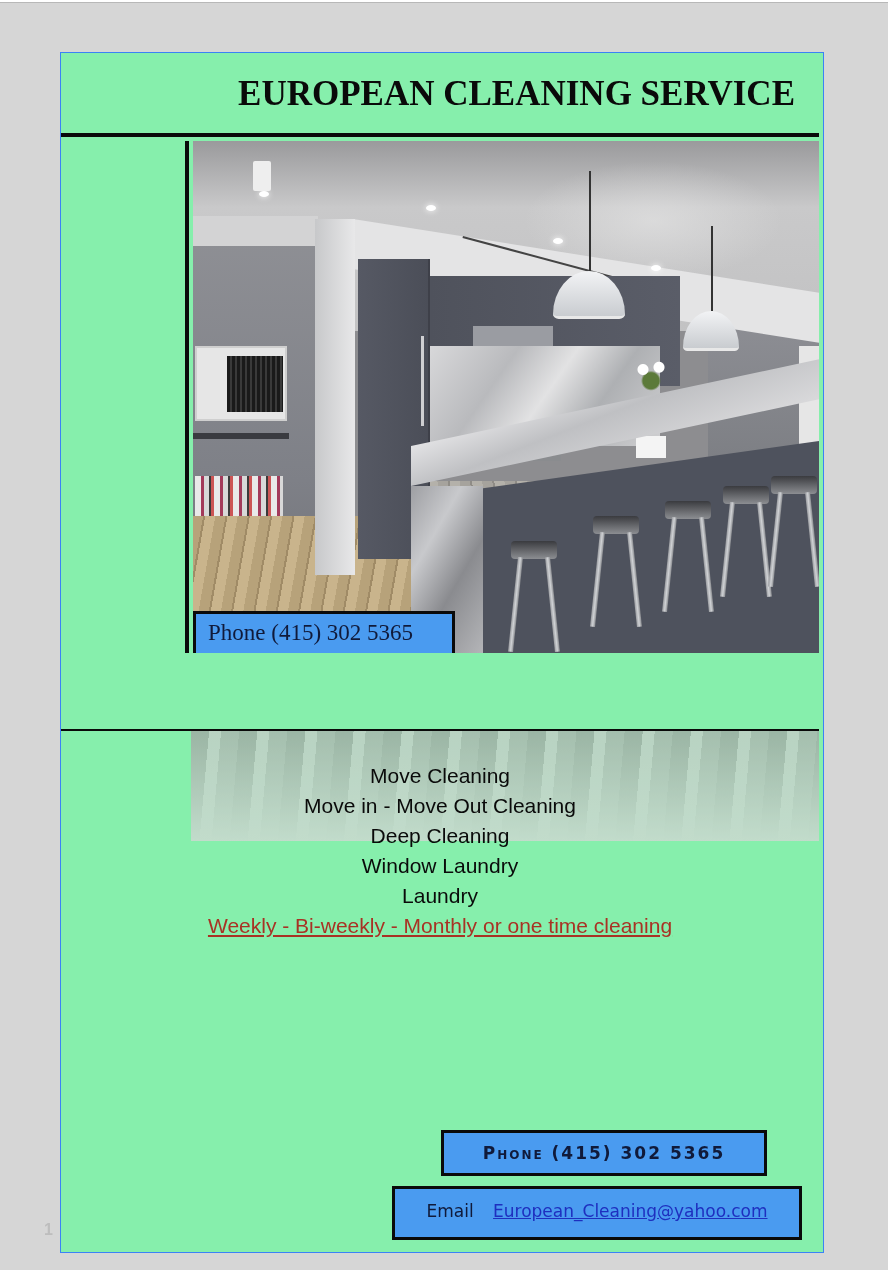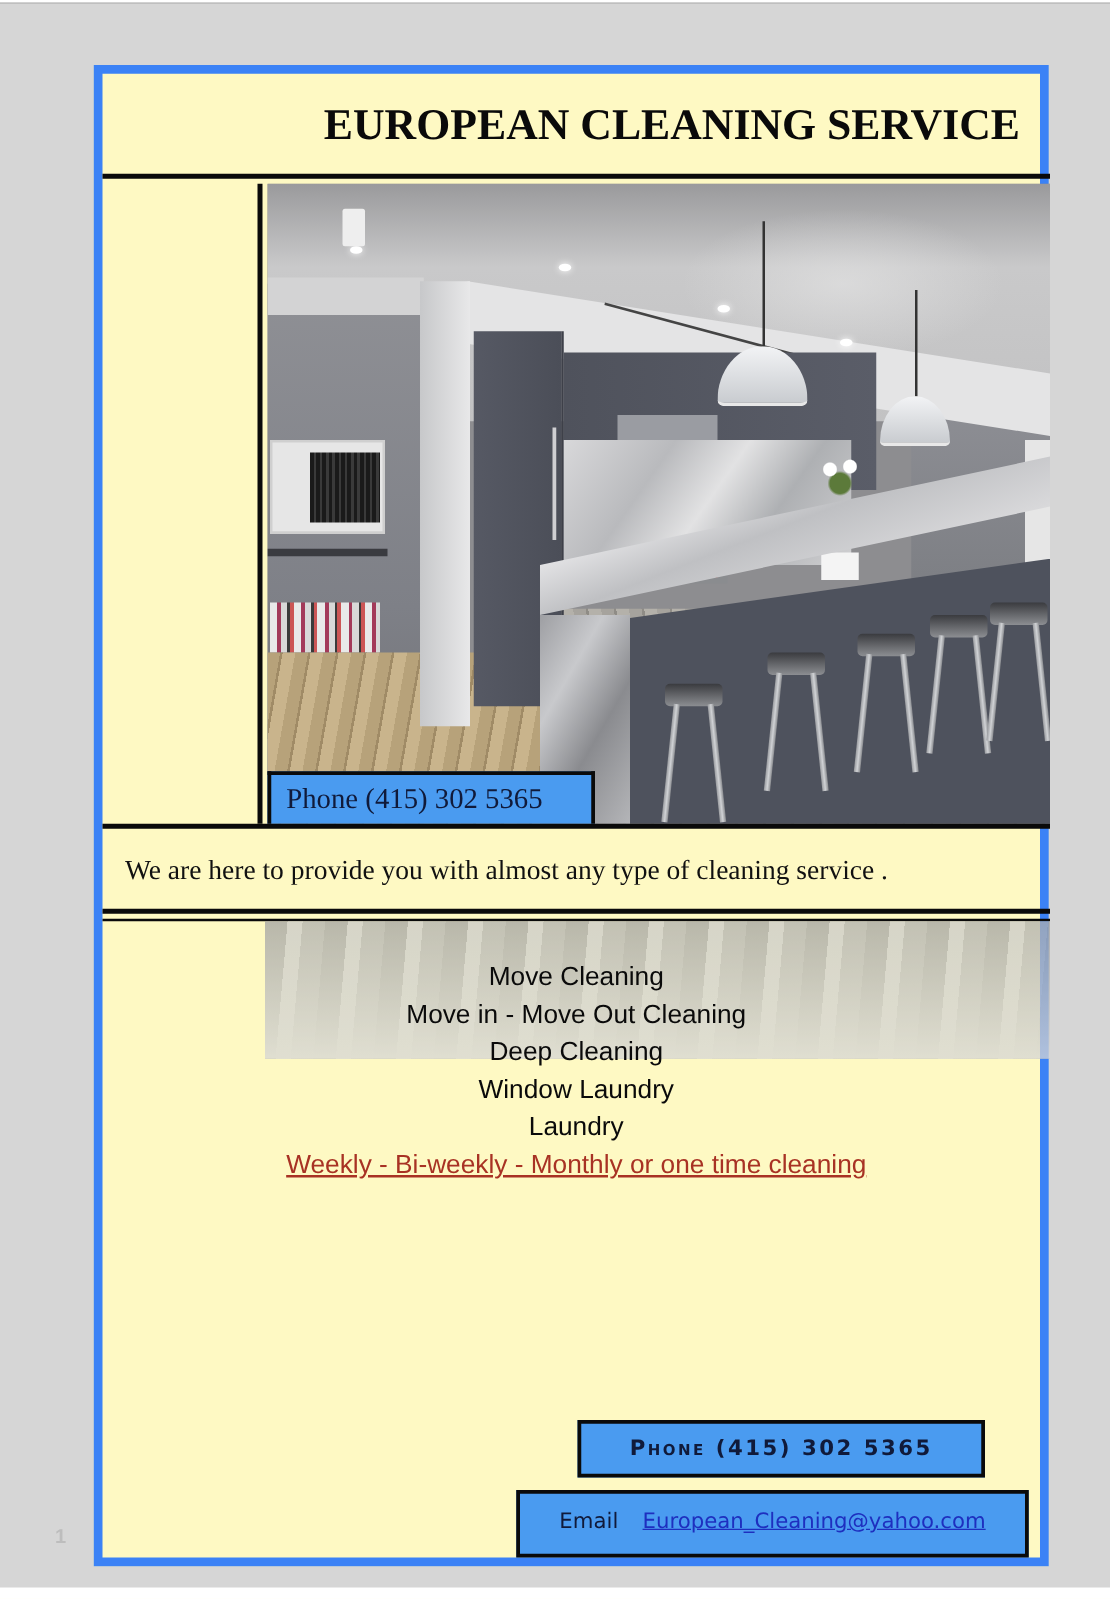--- a/index.html
+++ b/index.html
@@ -3,23 +3,23 @@
 <meta charset="utf-8">
 <style>
   * { box-sizing: border-box; margin: 0; padding: 0; }
   html, body { width: 896px; height: 1279px; background: #ffffff; overflow: hidden; }
   .page {
     position: absolute; left: 0; top: 2px; width: 888px; height: 1268px;
     background: #d6d6d6;
     border-top: 1px solid #b8b8b8;
   }
   .frame {
-    position: absolute; left: 75px; top: 49px; width: 764px; height: 1201px;
-    border: 7px solid #3b82f6;
-    background: #fef9c3;
+    position: absolute; left: 60px; top: 49px; width: 764px; height: 1201px;
+    border: 1px solid #3b82f6;
+    background: #86efac;
   }
   .title-box {
     position: absolute; left: 0; top: 0; width: 758px; height: 84px;
     border-bottom: 4px solid #0a0a0a;
   }
   .title-box h1 {
     position: absolute; right: 24px; top: 21px;
     font-family: "Liberation Serif", "DejaVu Serif", serif;
     font-size: 35px; font-weight: bold; color: #0a0a0a; letter-spacing: 0px;
     white-space: nowrap;
@@ -223,23 +223,20 @@
         </div>
       <div class="stool" style="left:578px;top:335px;">
           <div class="seat"></div>
           <div class="leg l1"></div>
           <div class="leg l2"></div>
         </div>
     </div>
 
     <div class="phone-tag">Phone (415) 302 5365</div>
 
-    <div class="tagline-box">
-      <p>We are here to provide you with almost any type of  cleaning service .</p>
-    </div>
 
     <div class="services">
       <div class="fade"></div>
 
       <div class="list">
         <div>Move Cleaning</div>
         <div>Move in - Move Out Cleaning</div>
         <div>Deep Cleaning</div>
         <div>Window Laundry</div>
         <div>Laundry</div>

